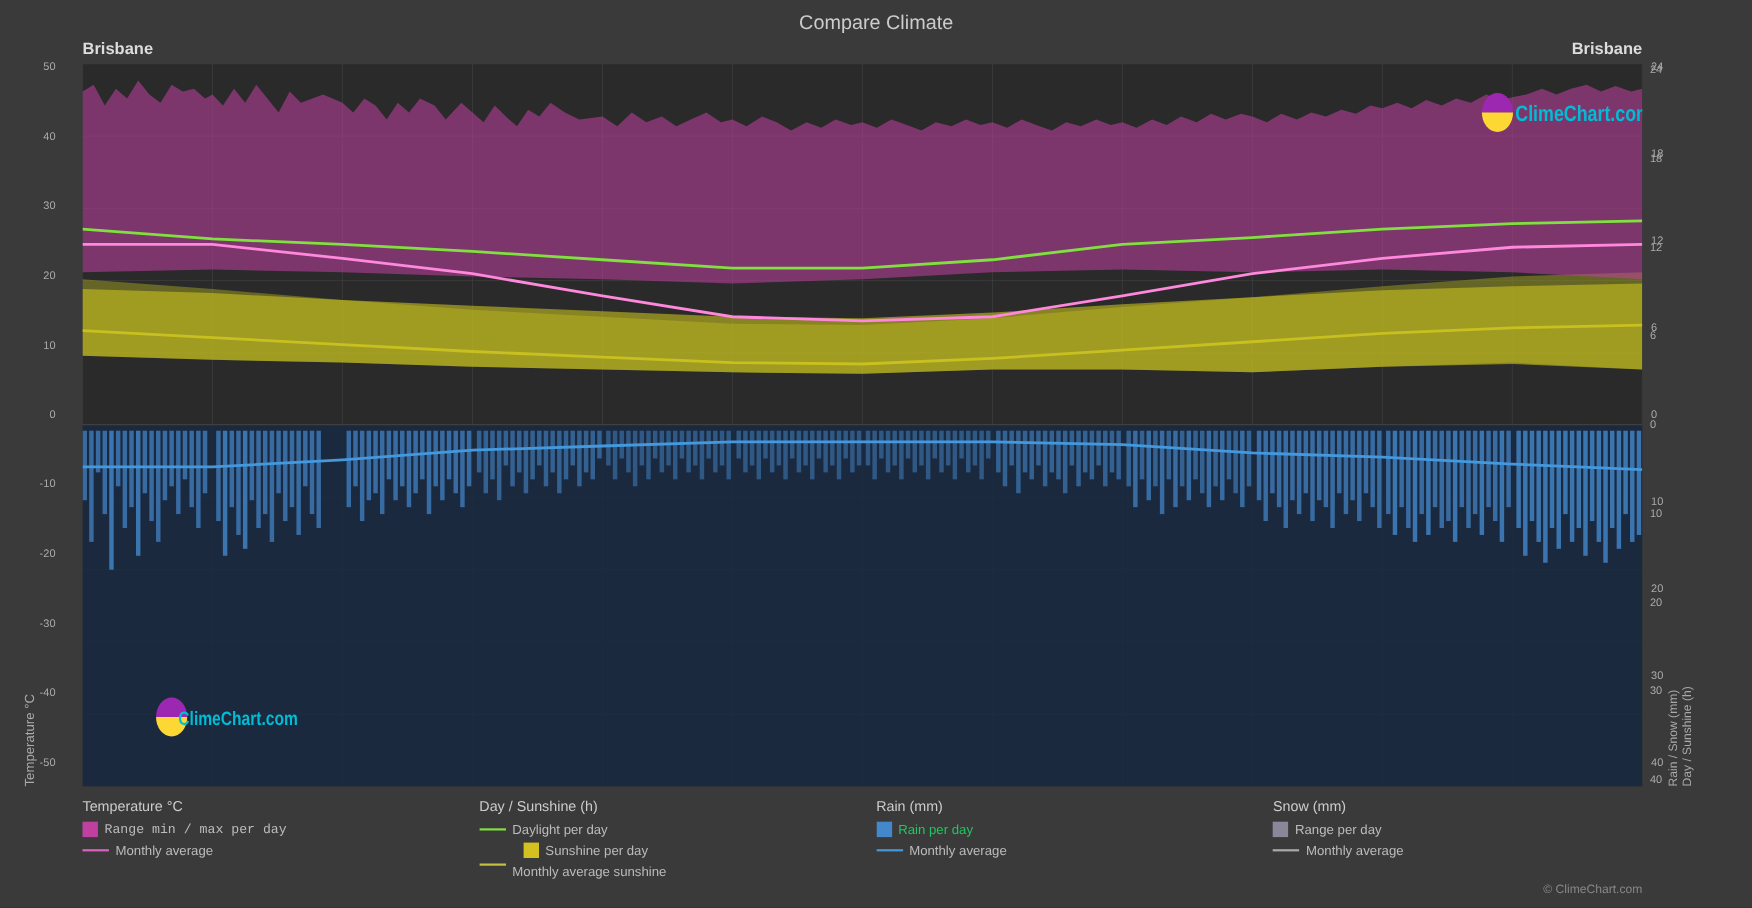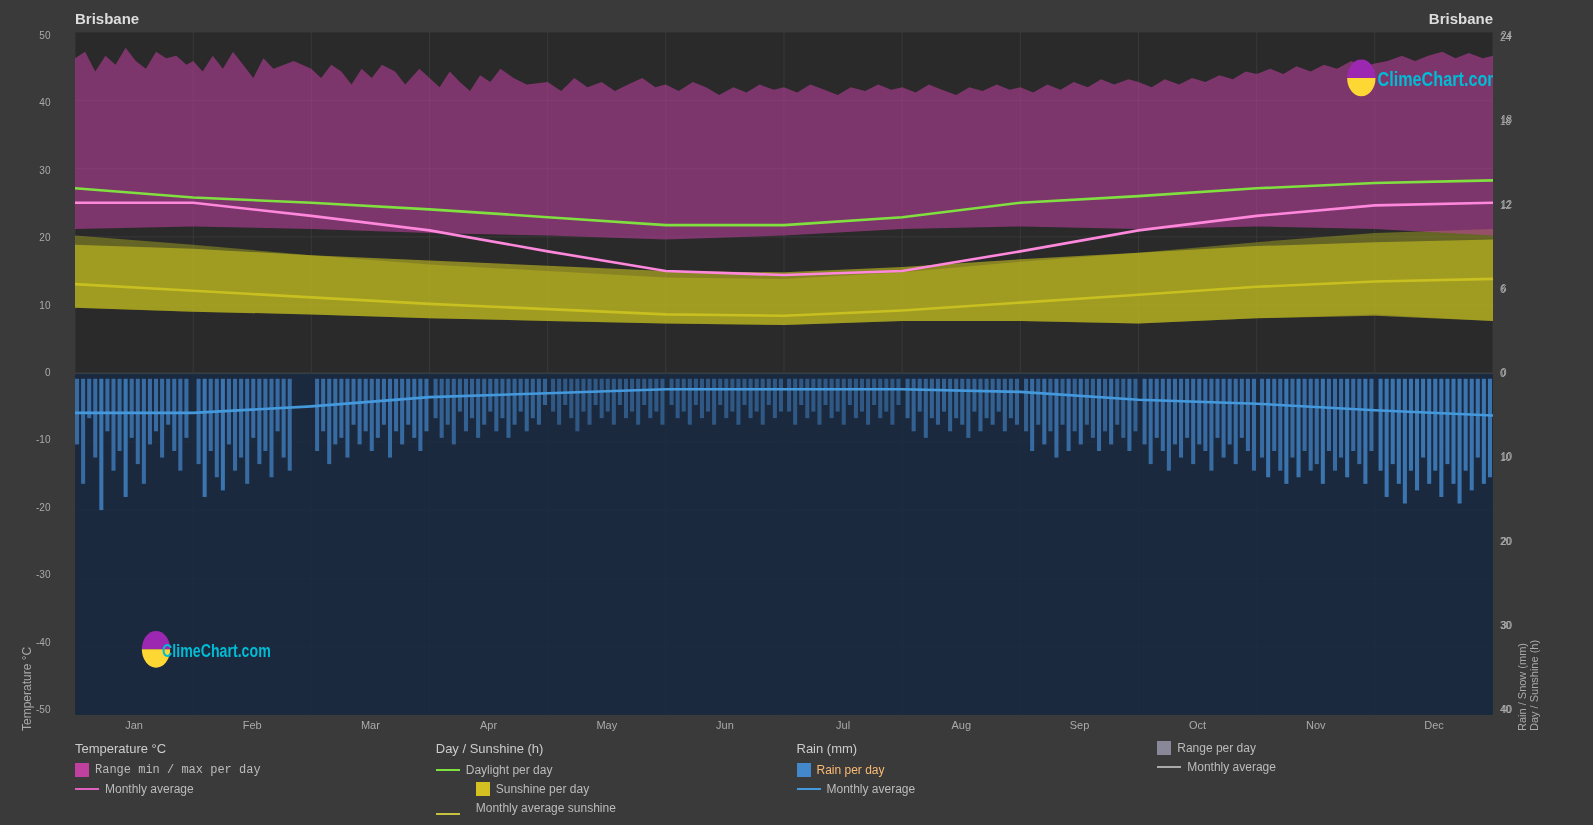--- a/index.html
+++ b/index.html
@@ -26,20 +26,21 @@
       color: #ccc;
       font-size: 18px;
       font-weight: normal;
       margin-bottom: 5px;
     }
   </style>
 </head>
 <body>
 
 <div class="page-container">
+  <div class="chart-title">Compare Climate</div>
 
   <div style="display:flex; flex:1; min-height:0;">
 
     <div style="width:55px; display:flex; align-items:stretch; position:relative;">
       <div style="writing-mode:vertical-rl; transform:rotate(180deg); font-size:12px; color:#aaa; white-space:nowrap; display:flex; align-items:center; padding-left:2px;">Temperature °C</div>
       <div style="display:flex; flex-direction:column; justify-content:space-between; align-items:flex-end; padding-right:4px; font-size:10px; color:#aaa; padding-top:20px; padding-bottom:16px;">
         <span>50</span>
         <span>40</span>
         <span>30</span>
         <span>20</span>
@@ -396,34 +397,20 @@
           <span>12</span>
           <span>6</span>
           <span>0</span>
           <span>10</span>
           <span>20</span>
           <span>30</span>
           <span>40</span>
         </div>
       </div>
 
-      <div style="display:flex; padding: 4px 0 0 0; font-size:11px; color:#aaa;">
-        <div style="flex:1; text-align:center;">Jan</div>
-        <div style="flex:1; text-align:center;">Feb</div>
-        <div style="flex:1; text-align:center;">Mar</div>
-        <div style="flex:1; text-align:center;">Apr</div>
-        <div style="flex:1; text-align:center;">May</div>
-        <div style="flex:1; text-align:center;">Jun</div>
-        <div style="flex:1; text-align:center;">Jul</div>
-        <div style="flex:1; text-align:center;">Aug</div>
-        <div style="flex:1; text-align:center;">Sep</div>
-        <div style="flex:1; text-align:center;">Oct</div>
-        <div style="flex:1; text-align:center;">Nov</div>
-        <div style="flex:1; text-align:center;">Dec</div>
-      </div>
     </div>
 
     <div style="width:80px; display:flex; align-items:stretch; position:relative; padding-left:4px;">
       <div style="display:flex; flex-direction:column; justify-content:space-between; font-size:10px; color:#aaa; padding-top:20px; padding-bottom:16px; padding-left:4px;">
         <span>24</span>
         <span>18</span>
         <span>12</span>
         <span>6</span>
         <span>0</span>
         <span>10</span>
@@ -455,43 +442,45 @@
     <div style="flex:1; display:flex; flex-direction:column; gap:5px;">
       <div style="font-size:13px; color:#ccc; margin-bottom:2px;">Day / Sunshine (h)</div>
       <div style="display:flex; align-items:center; gap:6px; font-size:12px; color:#bbb;">
         <div style="width:24px; height:2px; background:#80e040; flex-shrink:0;"></div>
         <span>Daylight per day</span>
       </div>
       <div style="display:flex; align-items:center; gap:6px; font-size:12px; color:#bbb;margin-left:40px;">
         <div style="width:14px; height:14px; background:#d4c020; flex-shrink:0;"></div>
         <span>Sunshine per day</span>
       </div>
-      <div style="display:flex; align-items:flex-end; gap:16px; font-size:12px; color:#bbb;">
+      <div style="display:flex; align-items:flex-start; gap:6px; font-size:12px; color:#bbb;">
         <div style="width:24px; height:2px; background:#c8c040; flex-shrink:0;"></div>
         <span>Monthly average sunshine</span>
       </div>
     </div>
 
     <div style="flex:1; display:flex; flex-direction:column; gap:5px;">
       <div style="font-size:13px; color:#ccc; margin-bottom:2px;">Rain (mm)</div>
-      <div style="display:flex; align-items:center; gap:6px; font-size:12px; color:#fdba74;">
+      <div style="display:flex; align-items:center; gap:6px; font-size:12px; color:#22c55e;">
         <div style="width:14px; height:14px; background:#4488cc; flex-shrink:0;"></div>
         <span>Rain per day</span>
       </div>
       <div style="display:flex; align-items:center; gap:6px; font-size:12px; color:#bbb;">
         <div style="width:24px; height:2px; background:#4499dd; flex-shrink:0;"></div>
         <span>Monthly average</span>
       </div>
     </div>
 
     <div style="flex:1; display:flex; flex-direction:column; gap:5px;">
+      <div style="font-size:13px; color:#ccc; margin-bottom:2px;">Snow (mm)</div>
       <div style="display:flex; align-items:center; gap:6px; font-size:12px; color:#bbb;">
         <div style="width:14px; height:14px; background:#888899; flex-shrink:0;"></div>
         <span>Range per day</span>
       </div>
       <div style="display:flex; align-items:center; gap:6px; font-size:12px; color:#bbb;">
         <div style="width:24px; height:2px; background:#aaaaaa; flex-shrink:0;"></div>
         <span>Monthly average</span>
       </div>
     </div>
   </div>
 
+  <div style="text-align:right; font-size:11px; color:#888; padding-right:80px; margin-top:4px;">© ClimeChart.com</div>
 </div>
 
 </body></html>

